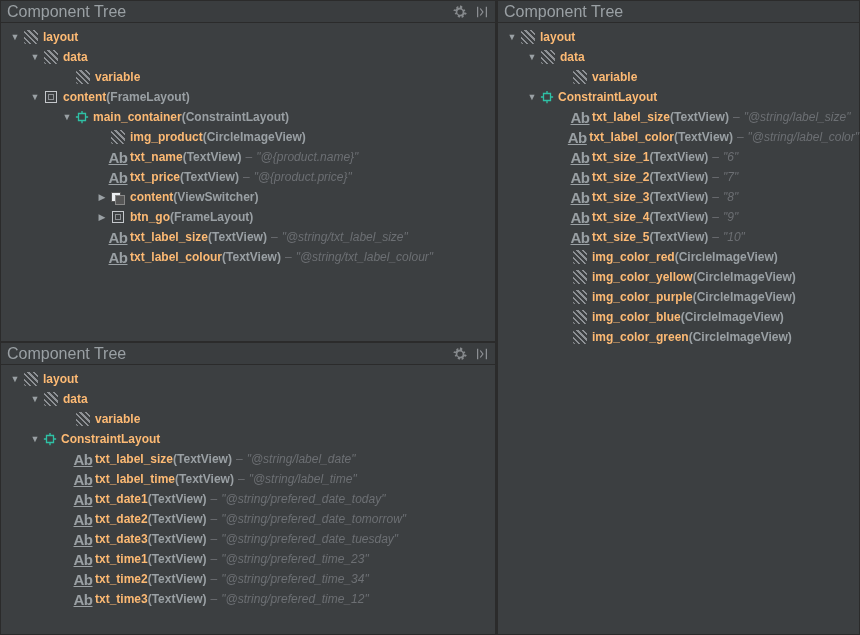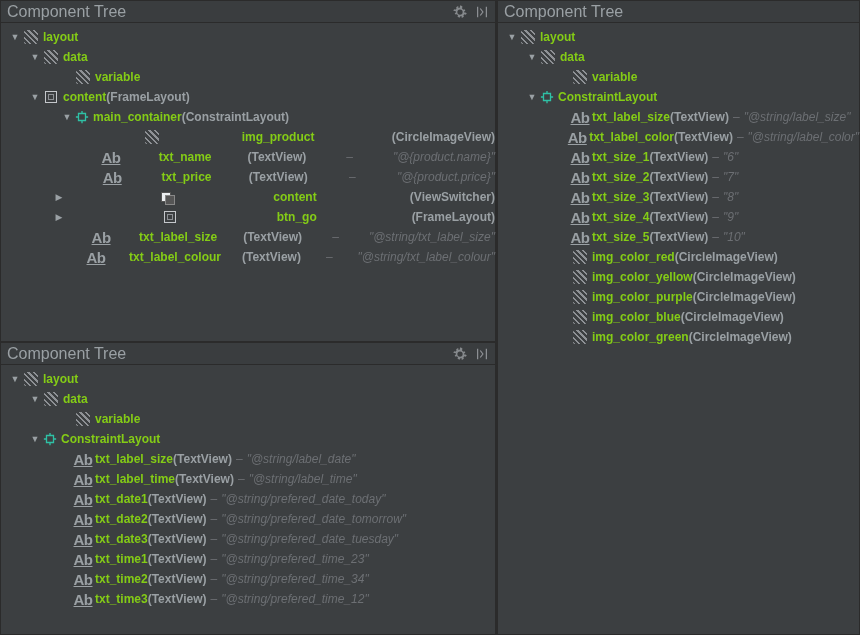--- a/index.html
+++ b/index.html
@@ -45,38 +45,38 @@
   .row {
     display: flex;
     align-items: center;
     height: 20px;
     white-space: nowrap;
     padding-left: 4px;
   }
   .indent-0 { padding-left: 8px; }
   .indent-1 { padding-left: 28px; }
   .indent-2 { padding-left: 60px; }
-  .indent-3 { padding-left: 52px; justify-content: space-between; }
+  .indent-3 { padding-left: 95px; }
   .arrow {
     width: 12px;
     display: inline-flex;
     justify-content: center;
     color: #9aa0a4;
     font-size: 9px;
     margin-right: 2px;
   }
   .spacer { width: 12px; display: inline-block; margin-right: 2px; }
   .ic {
     width: 16px; height: 16px;
     display: inline-flex;
     align-items: center; justify-content: center;
     margin-right: 4px;
     flex-shrink: 0;
   }
-  .id-name { color: #84cc16; font-weight: bold; }
+  .id-name { color: #fdba74; font-weight: bold; }
   .type-name { color: #9aa0a4; font-weight: bold; }
   .value { color: #6c6f73; font-style: italic; }
   .sep { color: #6c6f73; margin: 0 4px; }
   
   .hatch {
     width: 14px; height: 14px;
     background: repeating-linear-gradient(45deg,#8e9195 0 1.5px,transparent 1.5px 4px);
     border-radius: 2px;
   }
   .framelayout {

